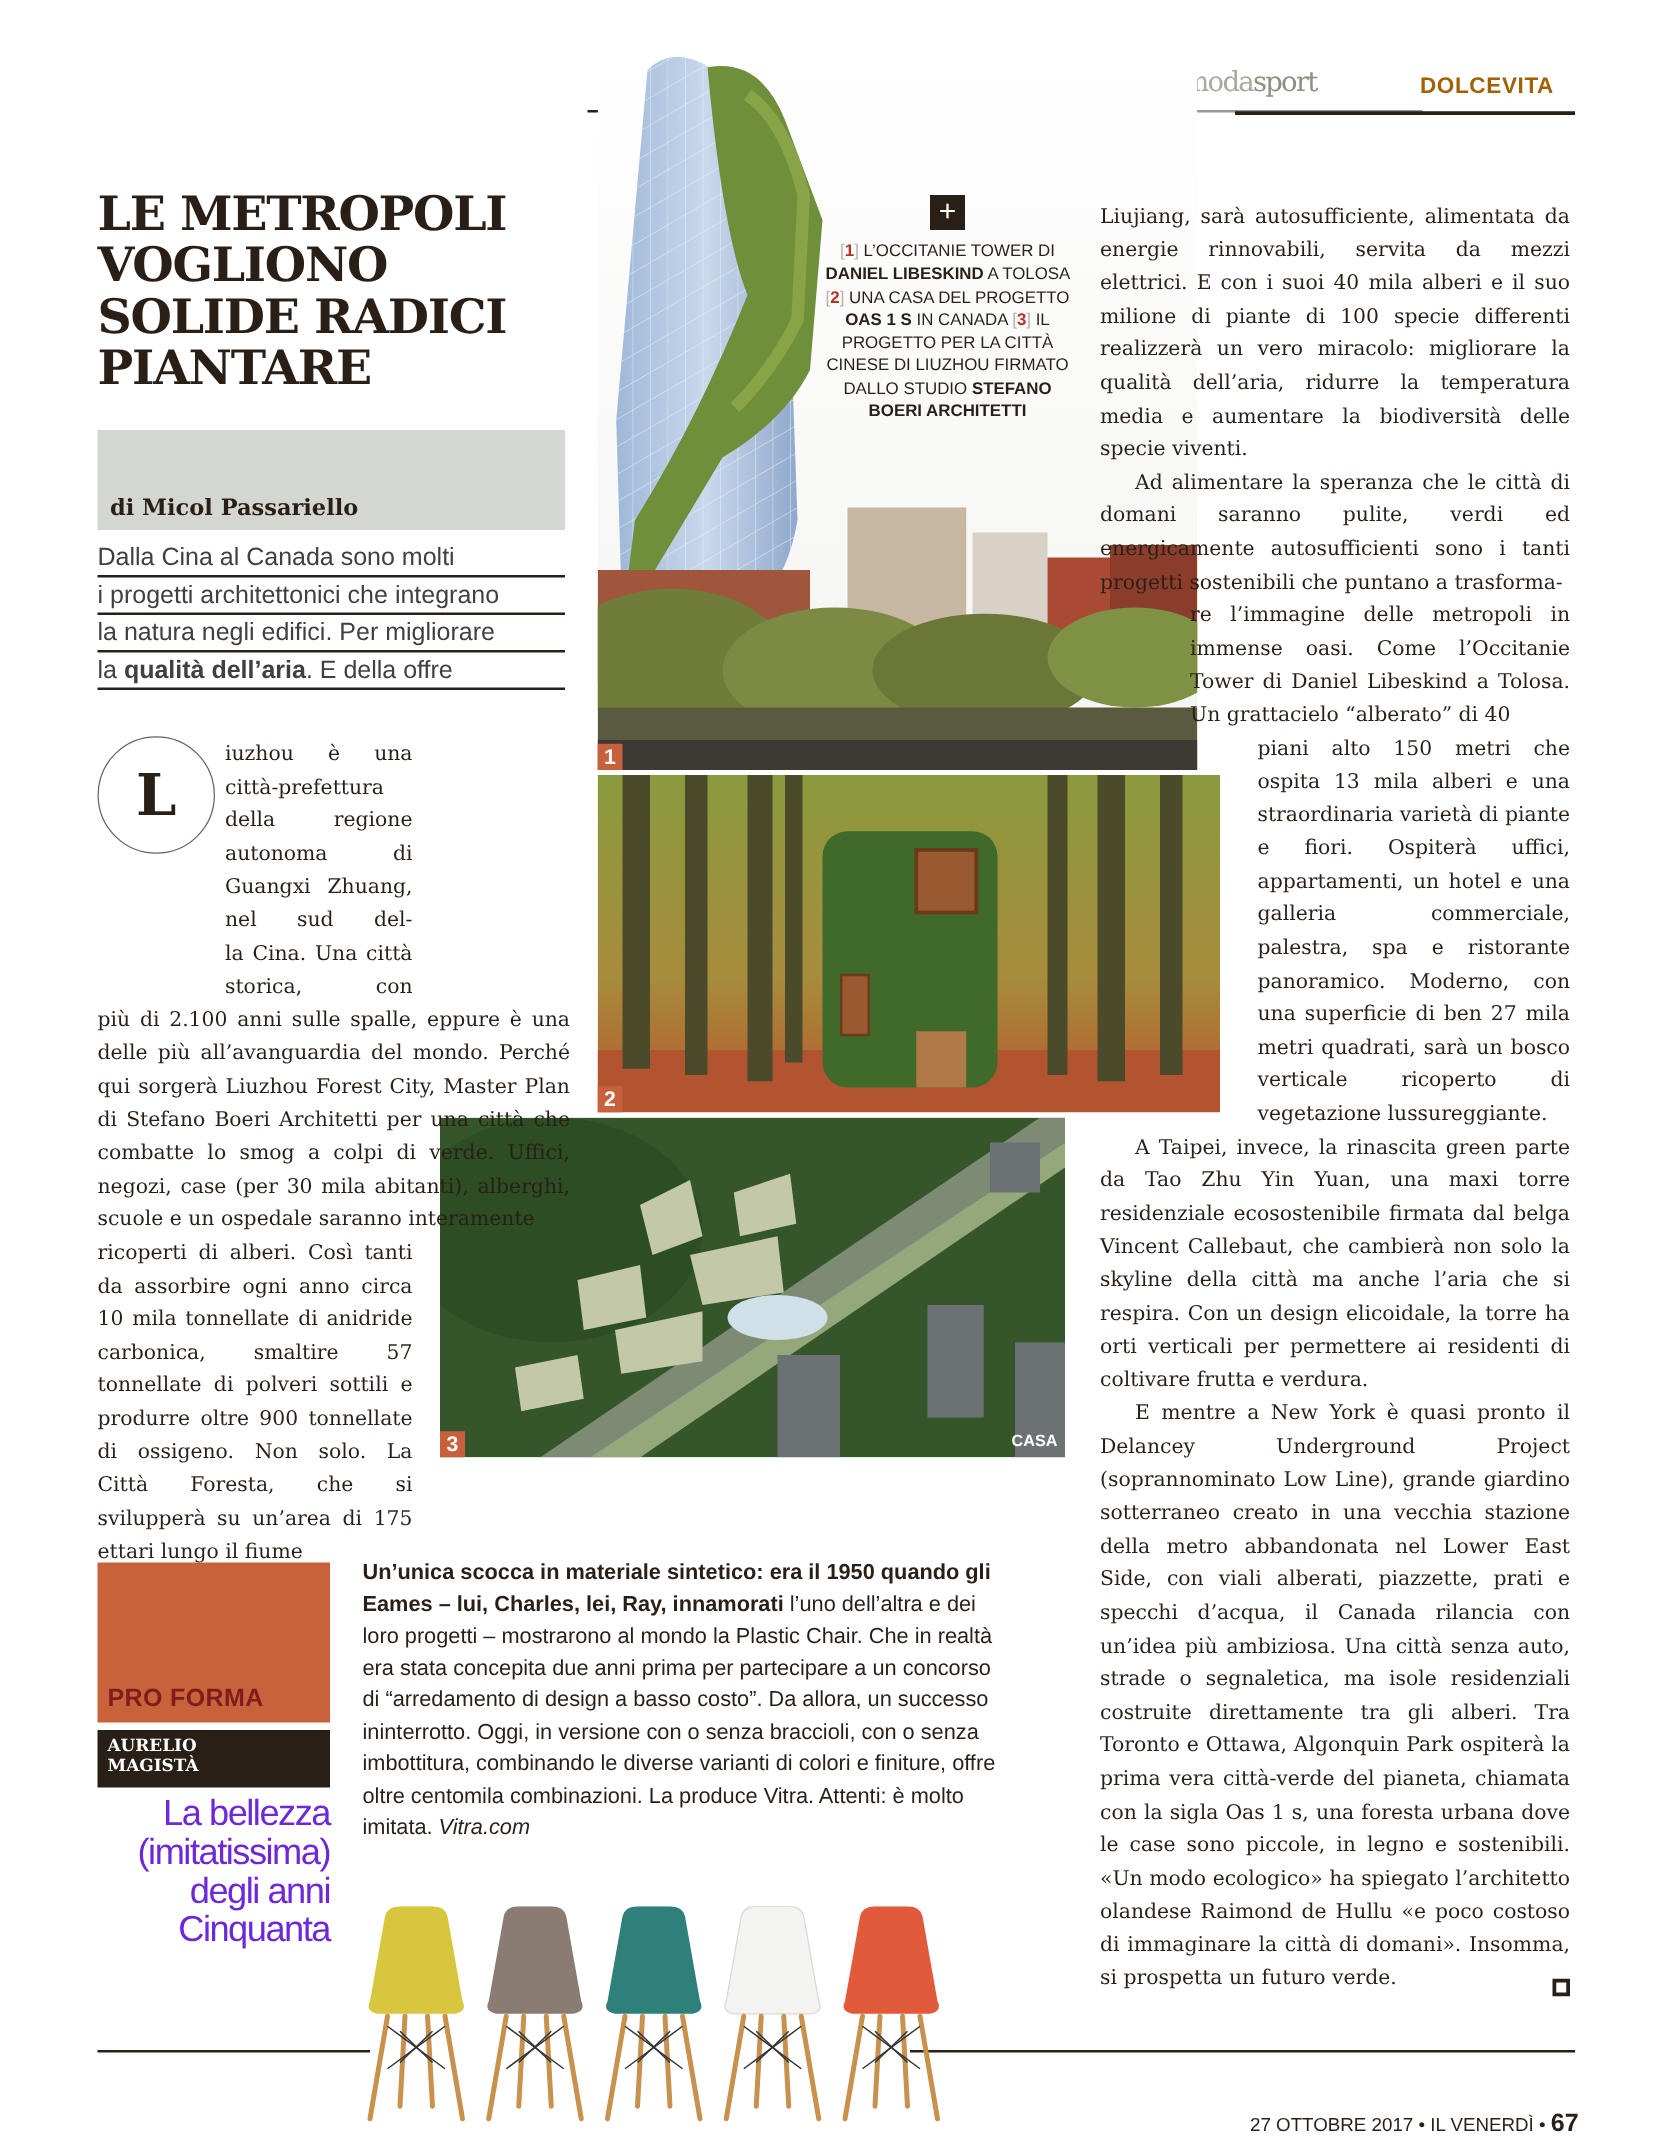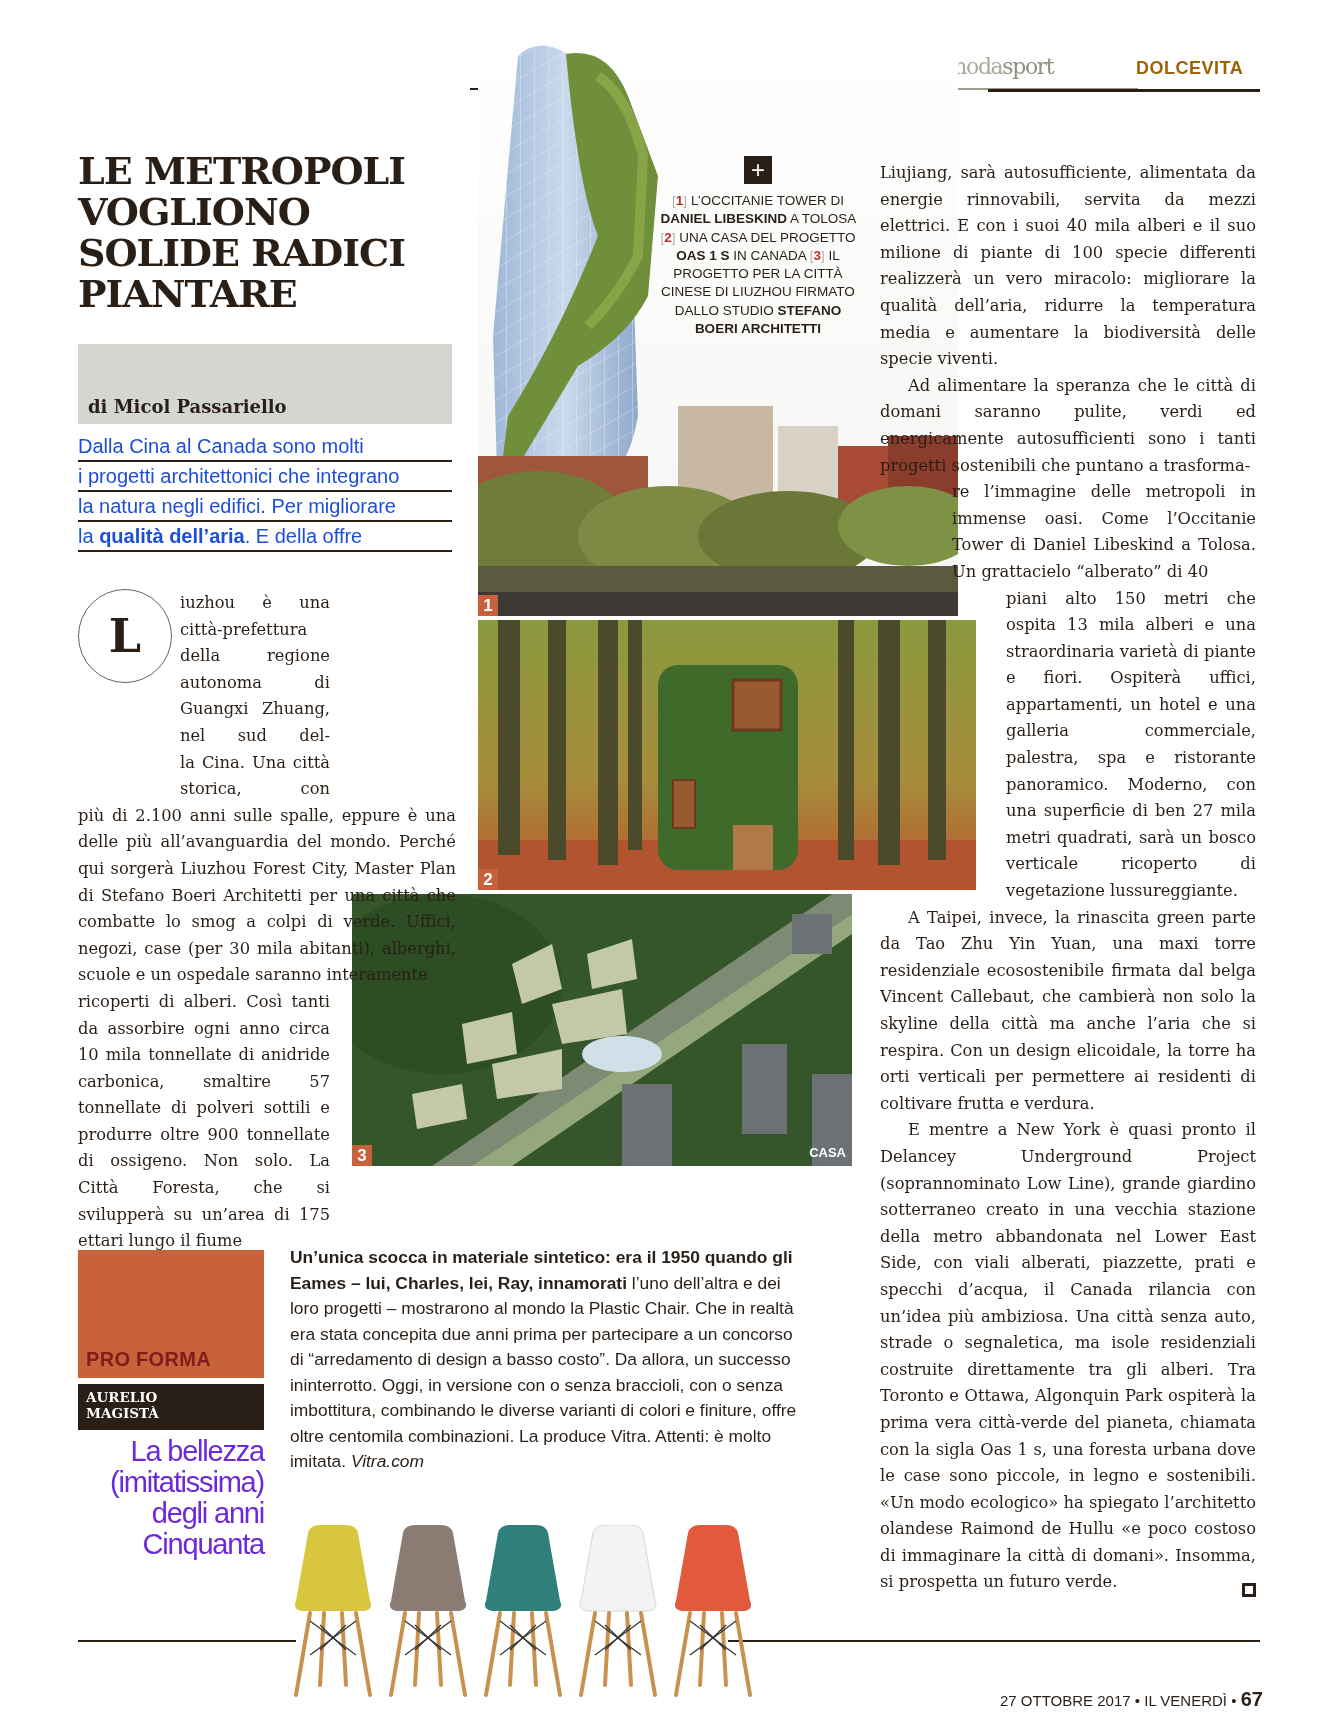--- a/index.html
+++ b/index.html
@@ -18,21 +18,21 @@
   #rule-left { left:470px; top:88px; width:48px; height:2px; background:#2a1f17; }
 
   
   #headline { left:78px; top:150px; width:380px; font-family:"DejaVu Serif", serif; font-weight:bold; font-size:38px; line-height:41px; letter-spacing:-1px; color:#2a1f17; margin:0; }
 
   
   #byline-box { left:78px; top:344px; width:374px; height:80px; background:#d3d6d1; }
   #byline { left:88px; top:396px; font-family:"DejaVu Serif", serif; font-weight:bold; font-size:18px; color:#2a1f17; }
 
   
-  #deck { left:78px; top:432px; width:374px; font-family:"Liberation Sans", sans-serif; font-size:20px; color:#1d4ed8; }
+  #deck { left:78px; top:432px; width:374px; font-family:"Liberation Sans", sans-serif; font-size:20px; color:#404040; }
   #deck .line { height:28px; line-height:28px; border-bottom:2px solid #2a1f17; white-space:nowrap; }
 
   
   .body { font-family:"DejaVu Serif", serif; font-size:16.3px; line-height:26.6px; color:#2a1f17; text-align:justify; }
   .body p { margin:0; }
   #col-left { left:78px; top:590px; width:252px; }
   #dropcap { left:78px; top:589px; width:94px; height:94px; border:1.5px solid #6a625b; border-radius:50%; box-sizing:border-box; display:flex; align-items:center; justify-content:center; font-family:"DejaVu Serif", serif; font-weight:bold; font-size:46px; color:#2a1f17; }
 
   
   #col-right { left:880px; top:160px; width:376px; }

